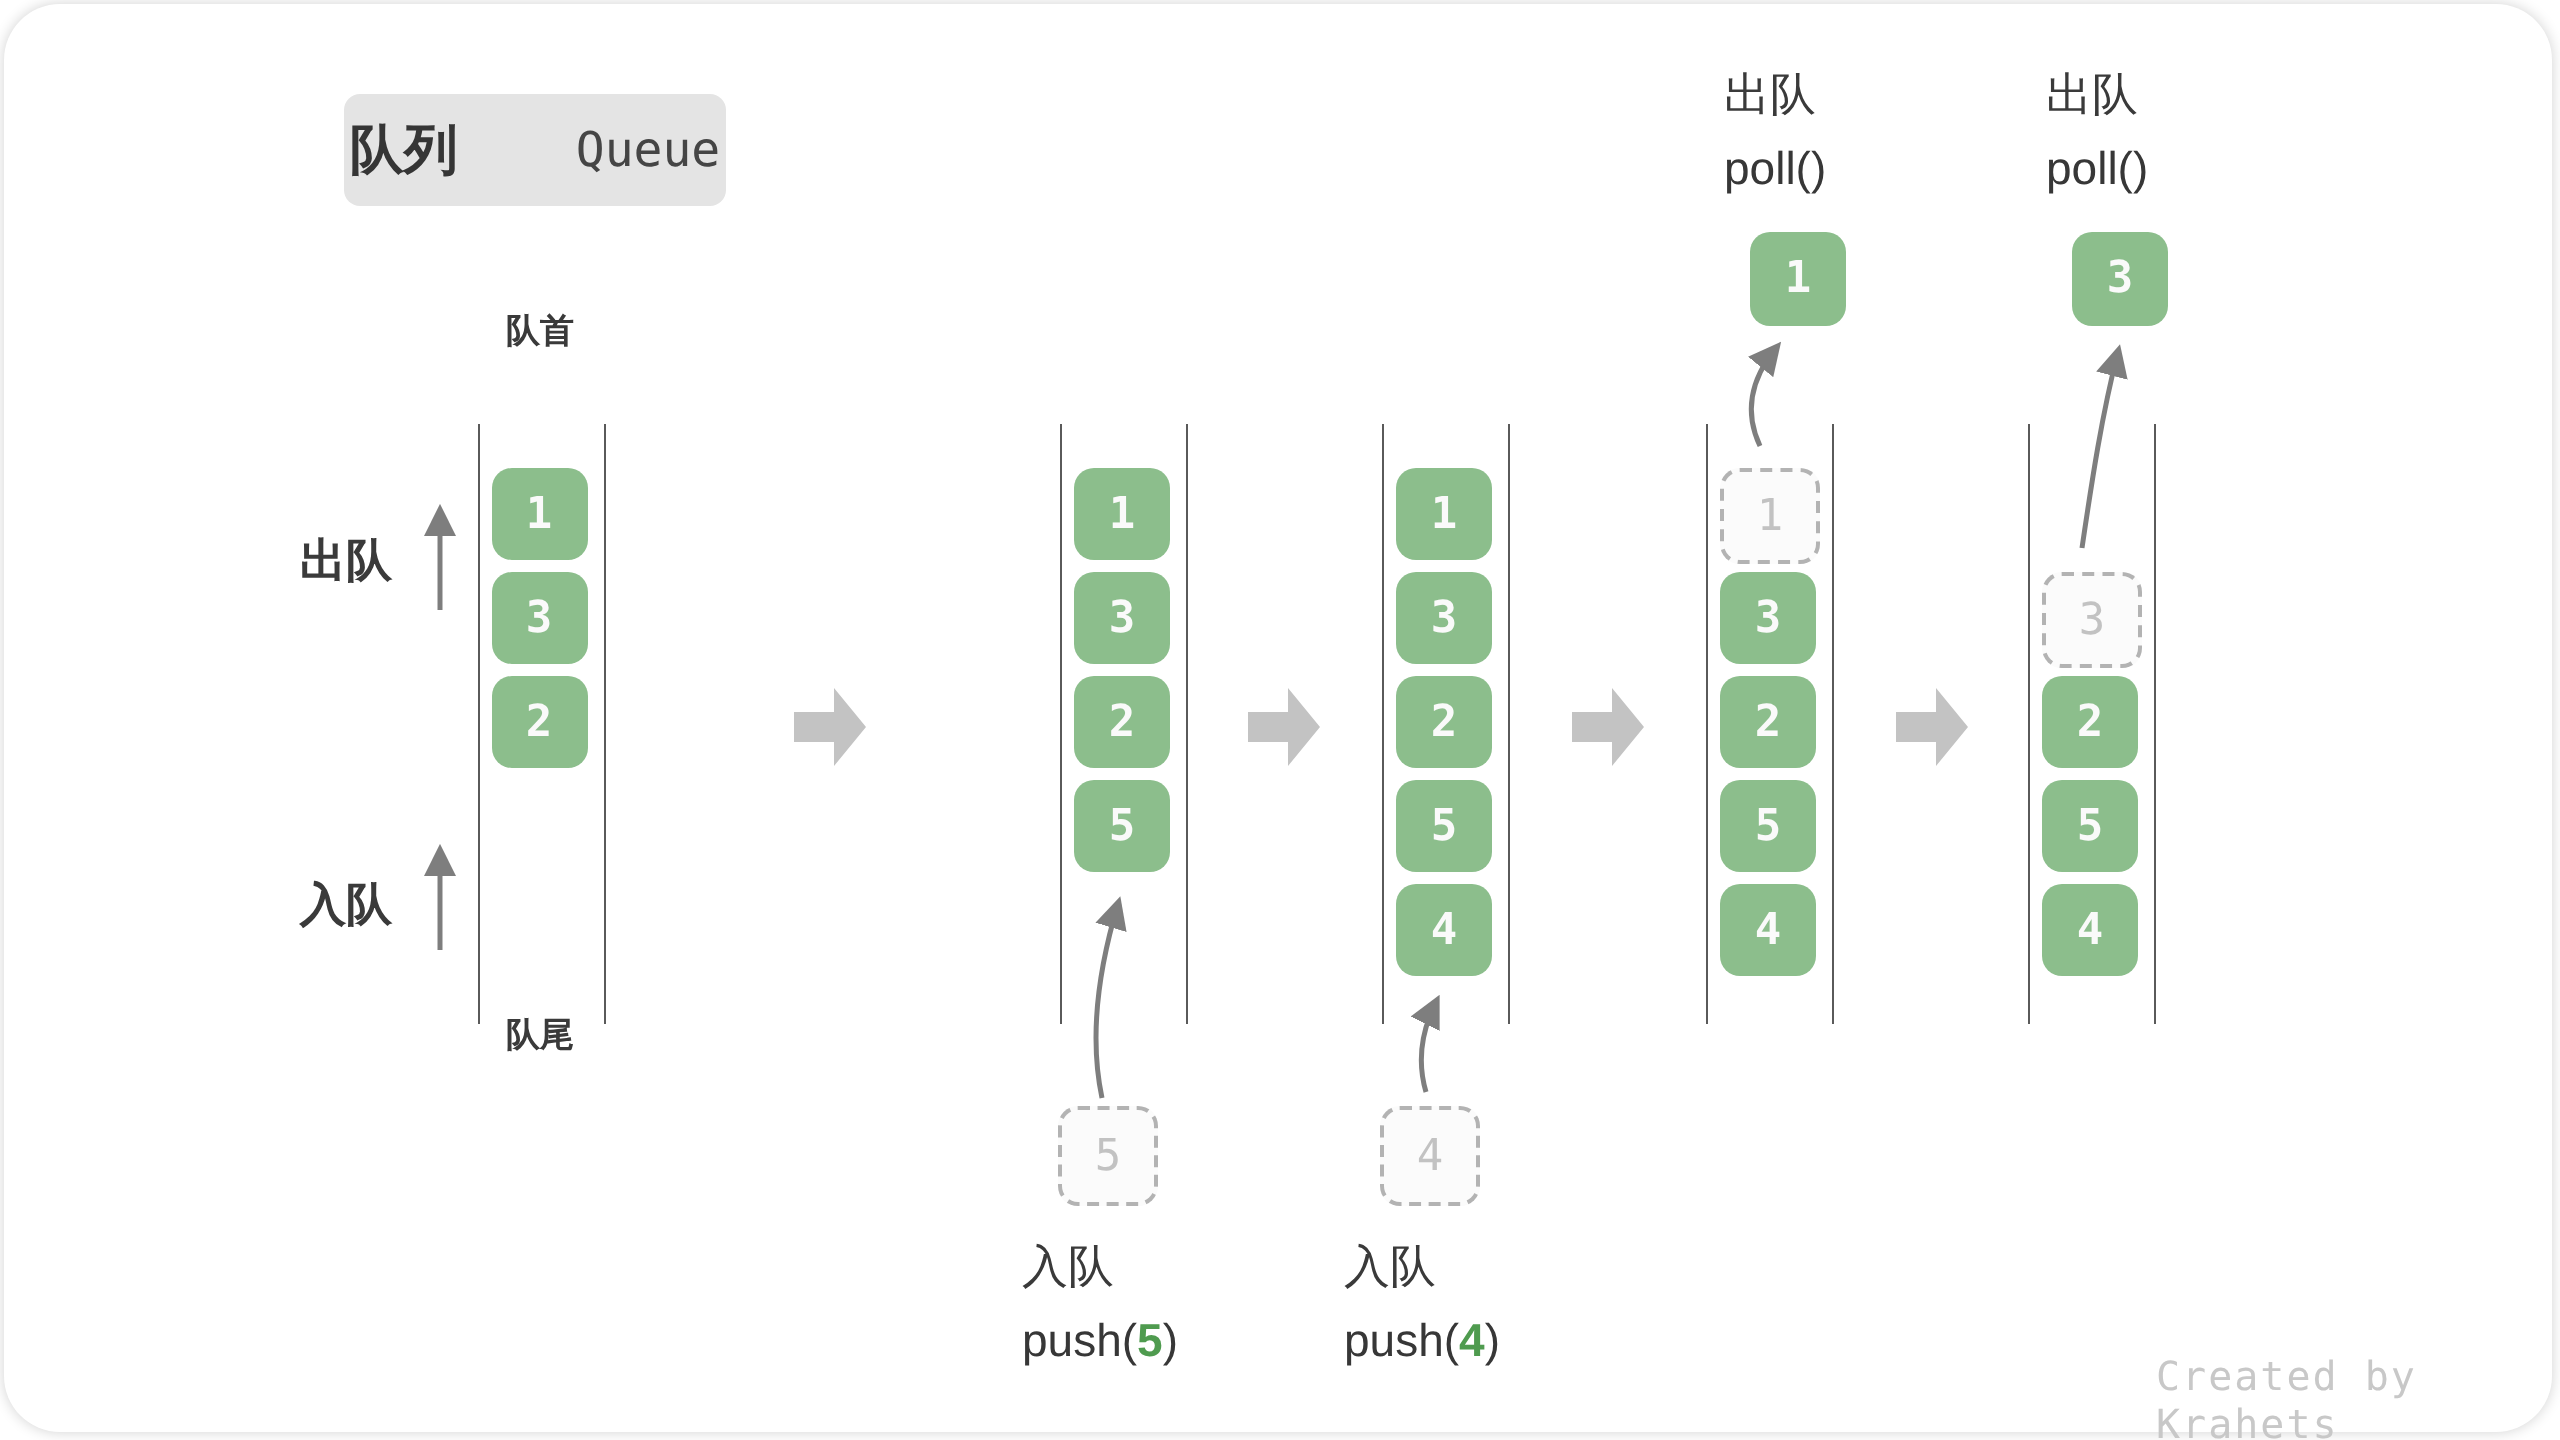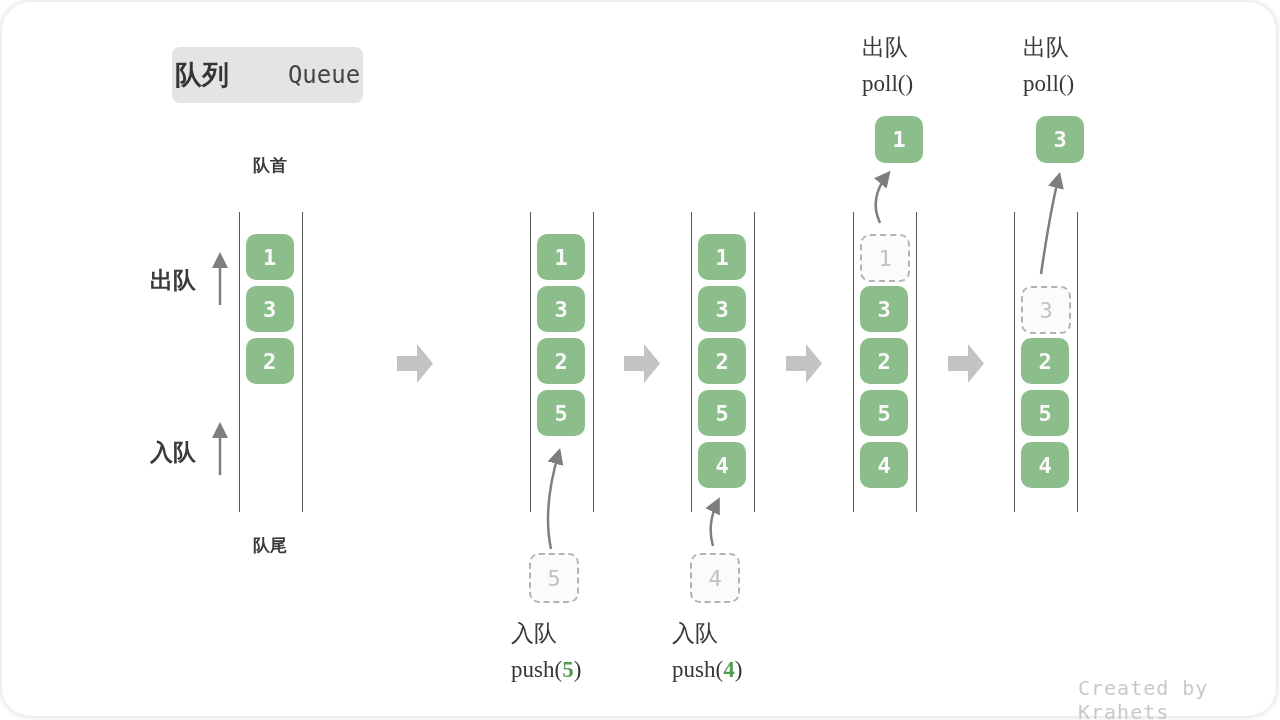--- a/index.html
+++ b/index.html
@@ -15,41 +15,41 @@
   .card{position:absolute;left:2px;top:2px;width:1274px;height:714px;background:#fff;
     border-radius:28px;box-shadow:0 0 7px rgba(0,0,0,0.18);}
   
   .title-box{position:absolute;left:170px;top:45px;width:191px;height:56px;background:#e4e4e4;
     border-radius:8px;display:flex;align-items:center;justify-content:center;gap:12px;}
   .title-zh{font-size:27px;font-weight:700;color:#353535;}
   .title-en{font-family:"DejaVu Sans Mono",monospace;font-size:24px;color:#454545;margin-left:47px;}
   
   .lbl{position:absolute;font-size:17px;font-weight:700;color:var(--ink);width:62px;text-align:center;}
   .lbl.front{left:237px;top:152px;}
-  .lbl.rear{left:237px;top:532px;font-family:Liberation Serif, serif;}
+  .lbl.rear{left:237px;top:504px;font-family:Liberation Serif, serif;}
   .side-lbl{position:absolute;font-size:23px;font-weight:700;color:var(--ink);}
   .side-lbl.dequeue{left:148px;top:263px;}
   .side-lbl.enqueue{left:148px;top:435px;}
   
   .wall{position:absolute;border-left:1.5px solid #5a5a5a;border-right:1.5px solid #5a5a5a;}
   .cell{position:absolute;width:48px;height:46px;border-radius:10px;background:var(--cell-green);
     color:#fafafa;font-family:"DejaVu Sans Mono",monospace;font-size:22px;font-weight:700;
     display:flex;align-items:center;justify-content:center;}
   .cell.dashed{background:#fbfbfb;border:2px dashed var(--dashed-grey);color:#c2c2c2;
     font-weight:400;width:46px;height:44px;}
   .staged{position:absolute;width:46px;height:46px;border-radius:10px;background:#fbfbfb;
     border:2px dashed var(--dashed-grey);color:#c2c2c2;font-family:"DejaVu Sans Mono",monospace;
     font-size:22px;display:flex;align-items:center;justify-content:center;}
   .out-box{position:absolute;width:48px;height:47px;border-radius:10px;background:var(--cell-green);
     color:#fafafa;font-family:"DejaVu Sans Mono",monospace;font-size:22px;font-weight:700;
     display:flex;align-items:center;justify-content:center;}
   
   .op-label{position:absolute;color:var(--ink);}
   .op-zh{font-size:23px;font-weight:500;margin-bottom:8px;}
-  .op-code{font-family:Liberation Serif, serif;font-size:23px;color:#373737;}
+  .op-code{font-family:Liberation Sans, sans-serif;font-size:23px;color:#373737;}
   .op-code b{color:var(--code-green);font-weight:700;}
   .watermark{position:absolute;left:1076px;top:674px;font-family:"DejaVu Sans Mono",monospace;
     font-size:20px;color:#c8c8c8;letter-spacing:1px;}
   #overlay{position:absolute;left:0;top:0;pointer-events:none;}
 </style>
 </head>
 <body>
 
 <div class="card">
 

